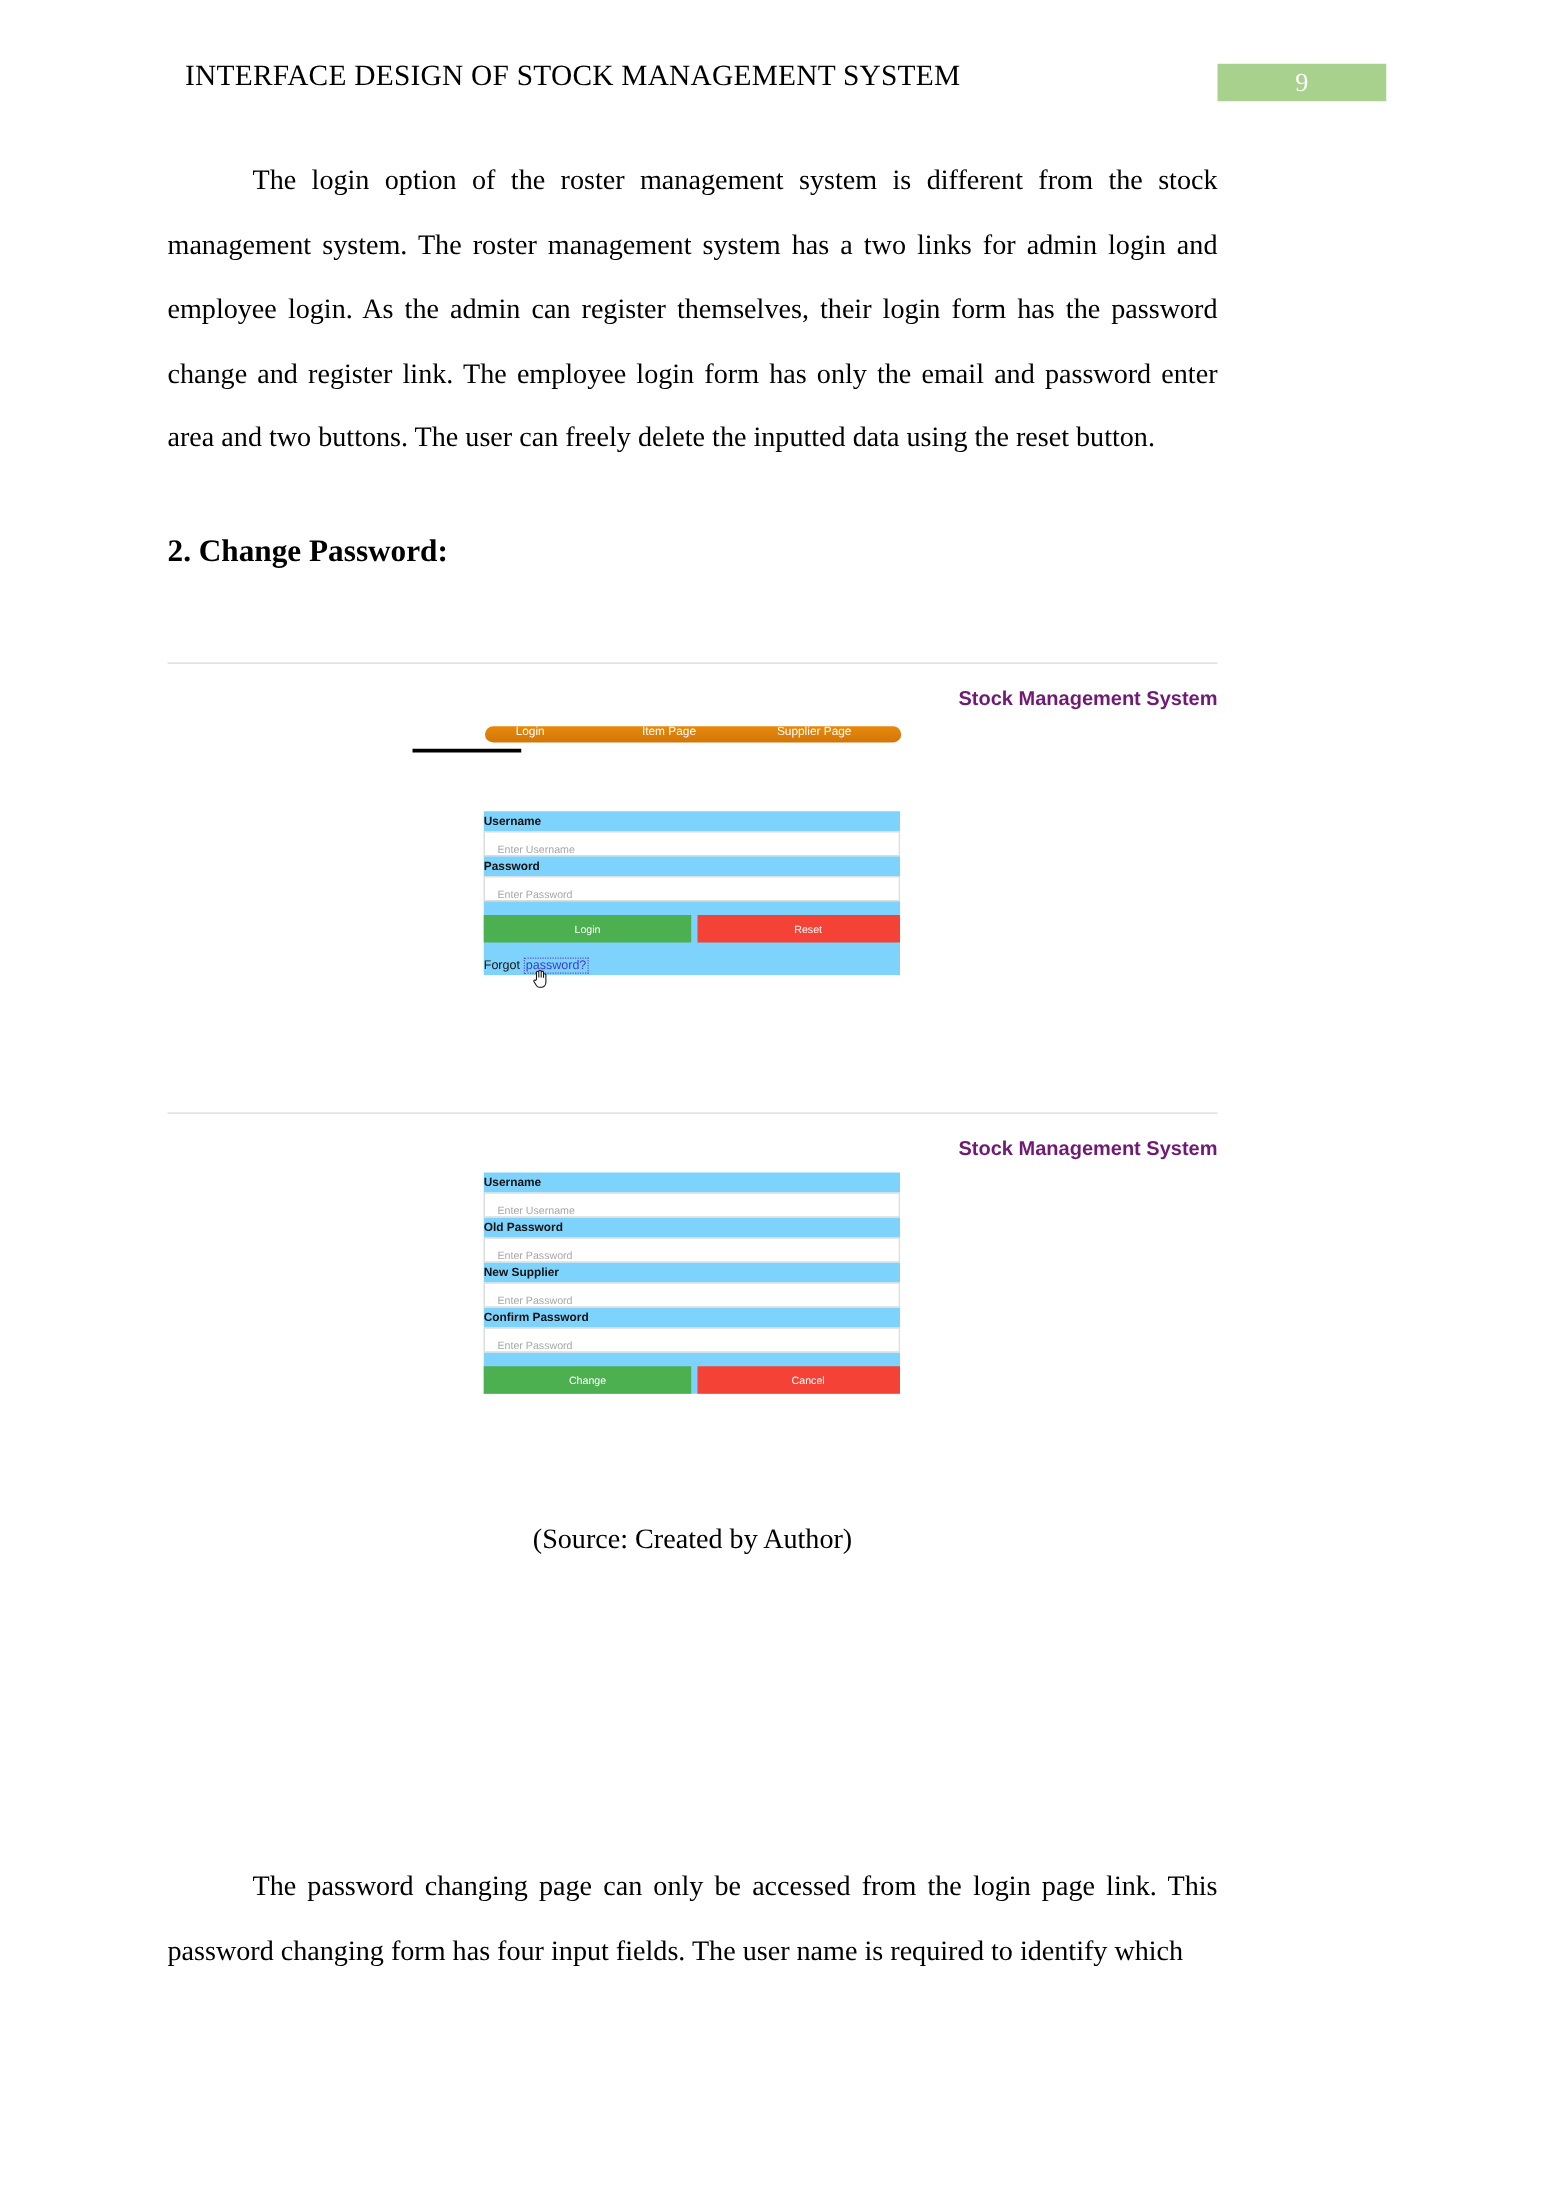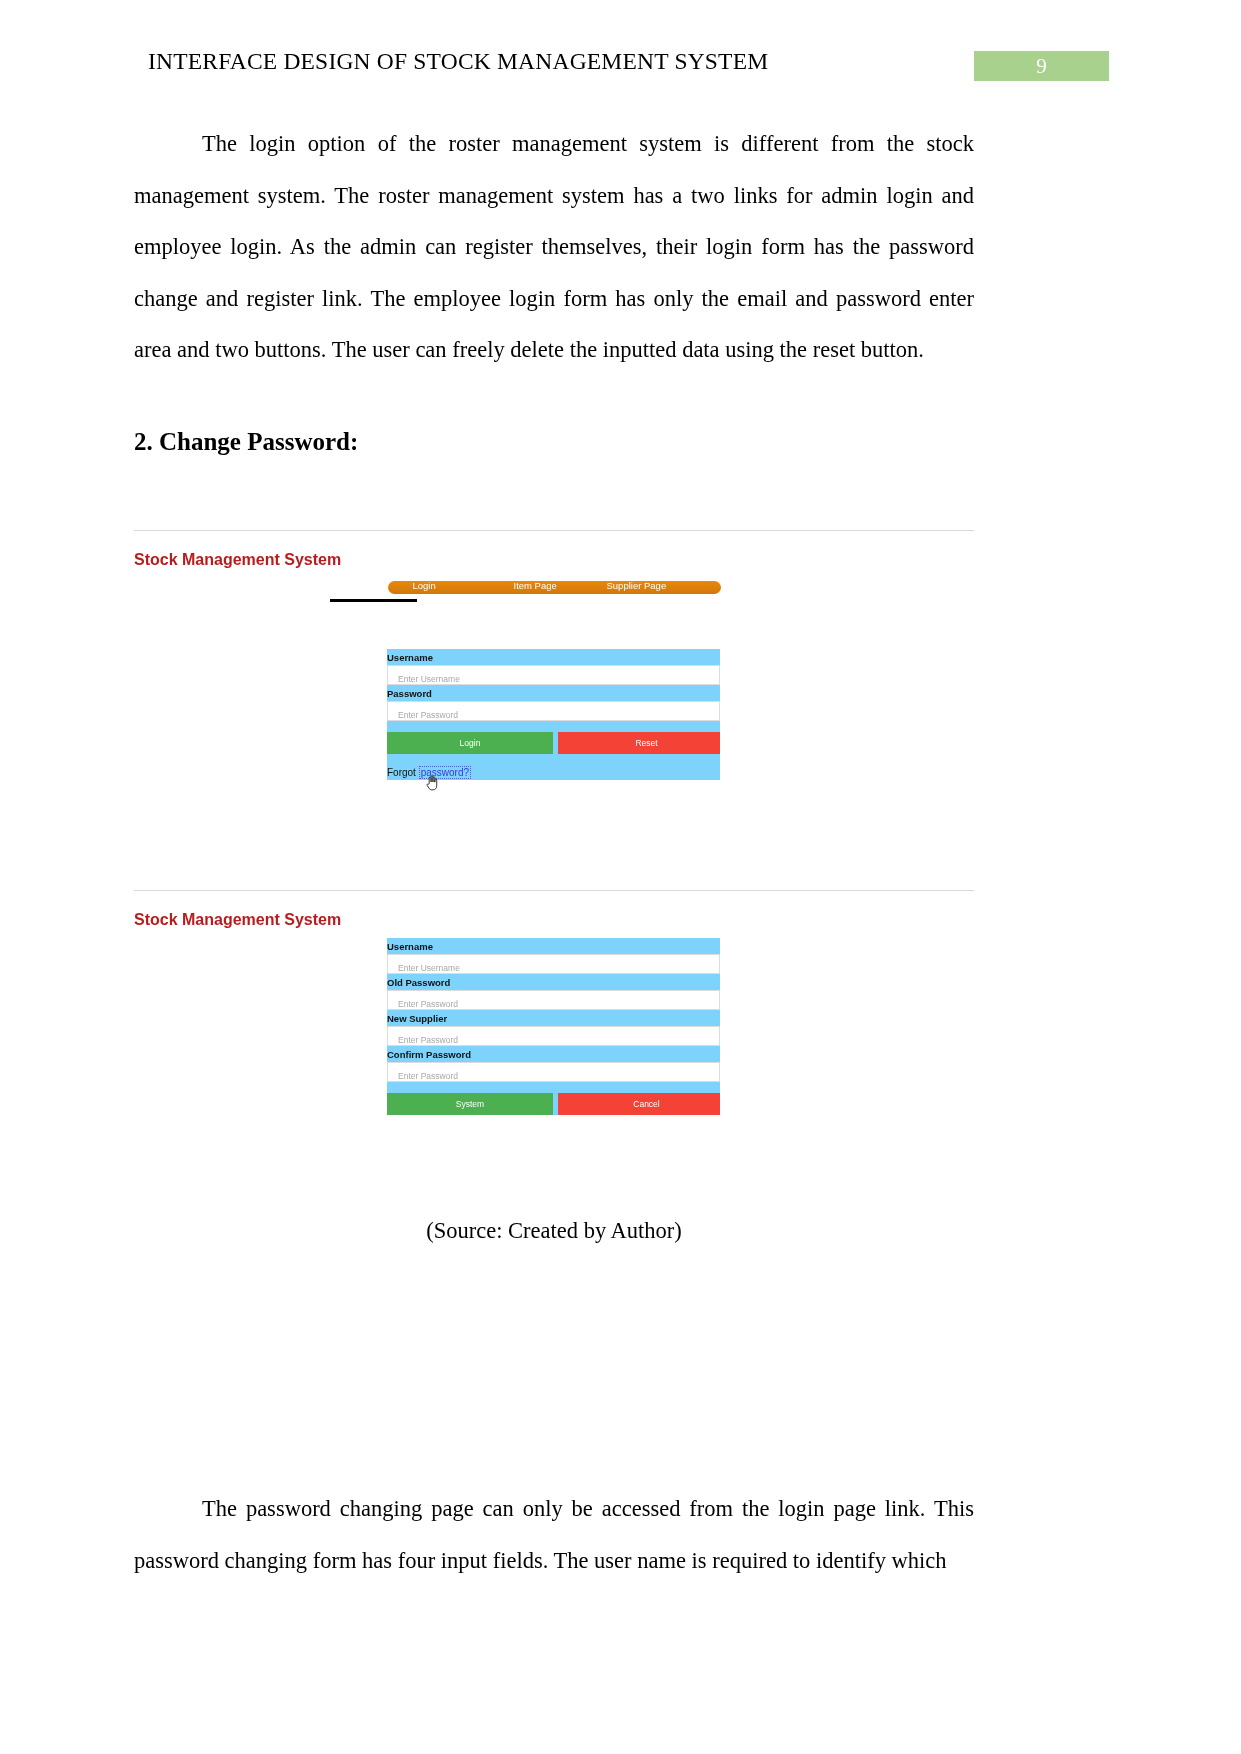--- a/index.html
+++ b/index.html
@@ -76,25 +76,25 @@
     position: relative;
     width: 840px;
     background: #ffffff;
     border-top: 1px solid #d9d9d9;
   }
   .shot-inner {
     position: relative;
     width: 840px;
   }
   .app-title {
-    text-align: left;
+    text-align: right;
     font-family: "Liberation Sans", sans-serif;
     font-weight: bold;
     font-size: 16px;
-    color: #b91c1c;
+    color: #701a75;
     padding-top: 20px;
   }
 
   
   .navbar {
     margin: 12px auto 0 auto;
     width: 333px;
     height: 13px;
     background: linear-gradient(#e8890b, #d2760a);
     border-radius: 7px;
@@ -103,21 +103,21 @@
   .nav-item {
     position: absolute;
     top: -1px;
     font-family: "Liberation Sans", sans-serif;
     font-size: 9.5px;
     color: #ffffff;
     white-space: nowrap;
   }
   .nav-item.n0 { left: 25px; }
   .nav-item.n1 { left: 126px; }
-  .nav-item.n2 { left: 219px; text-align: center; }
+  .nav-item.n2 { left: 234px; text-align: center; }
   .nav-underline {
     position: absolute;
     left: 196px;
     top: 68px;
     width: 87px;
     height: 3px;
     background: #000000;
   }
 
   
@@ -278,21 +278,21 @@
         <div class="field-input">
           <span class="ph">Enter Password</span>
         </div>
 
         <div class="field-label">Confirm Password</div>
         <div class="field-input">
           <span class="ph">Enter Password</span>
         </div>
 
         <div class="btn-row">
-          <div class="btn primary">System</div>
+          <div class="btn primary">Change</div>
           <div class="btn danger">Cancel</div>
         </div>
       </div>
     </div>
   </div>
 
   <div class="fig-source">(Source: Created by Author)</div>
 </div>
 
 <div class="bottom-par">

